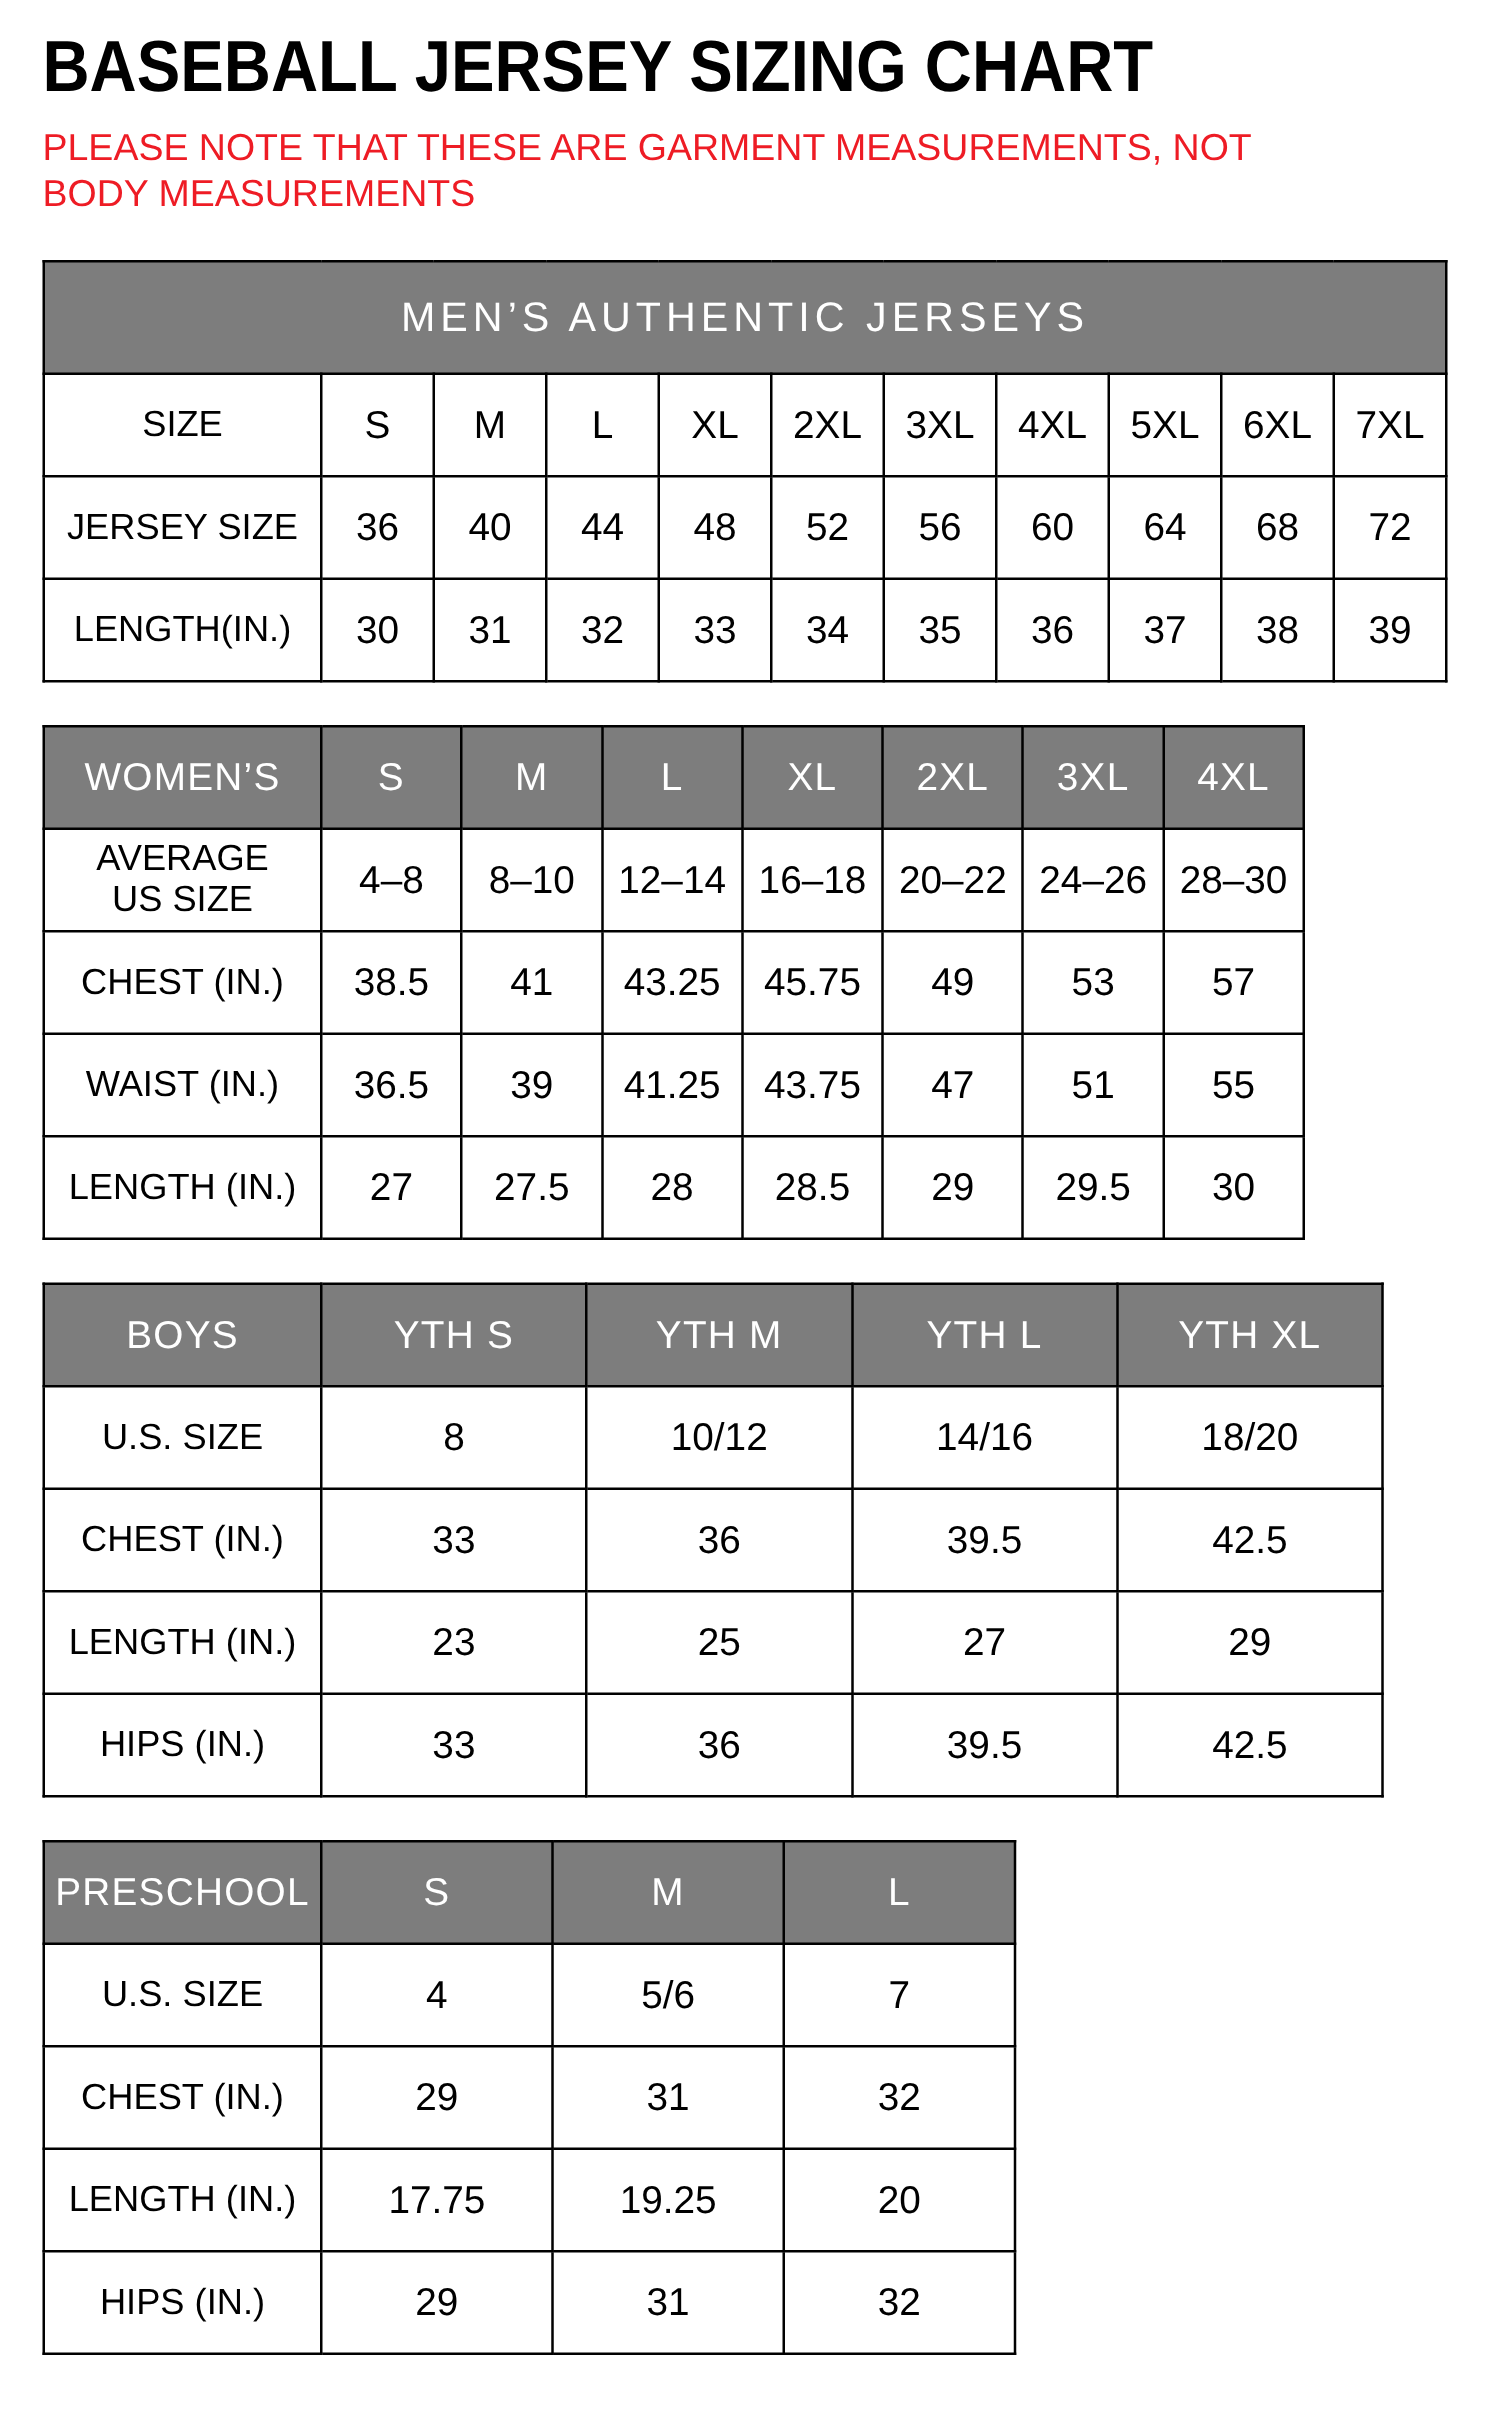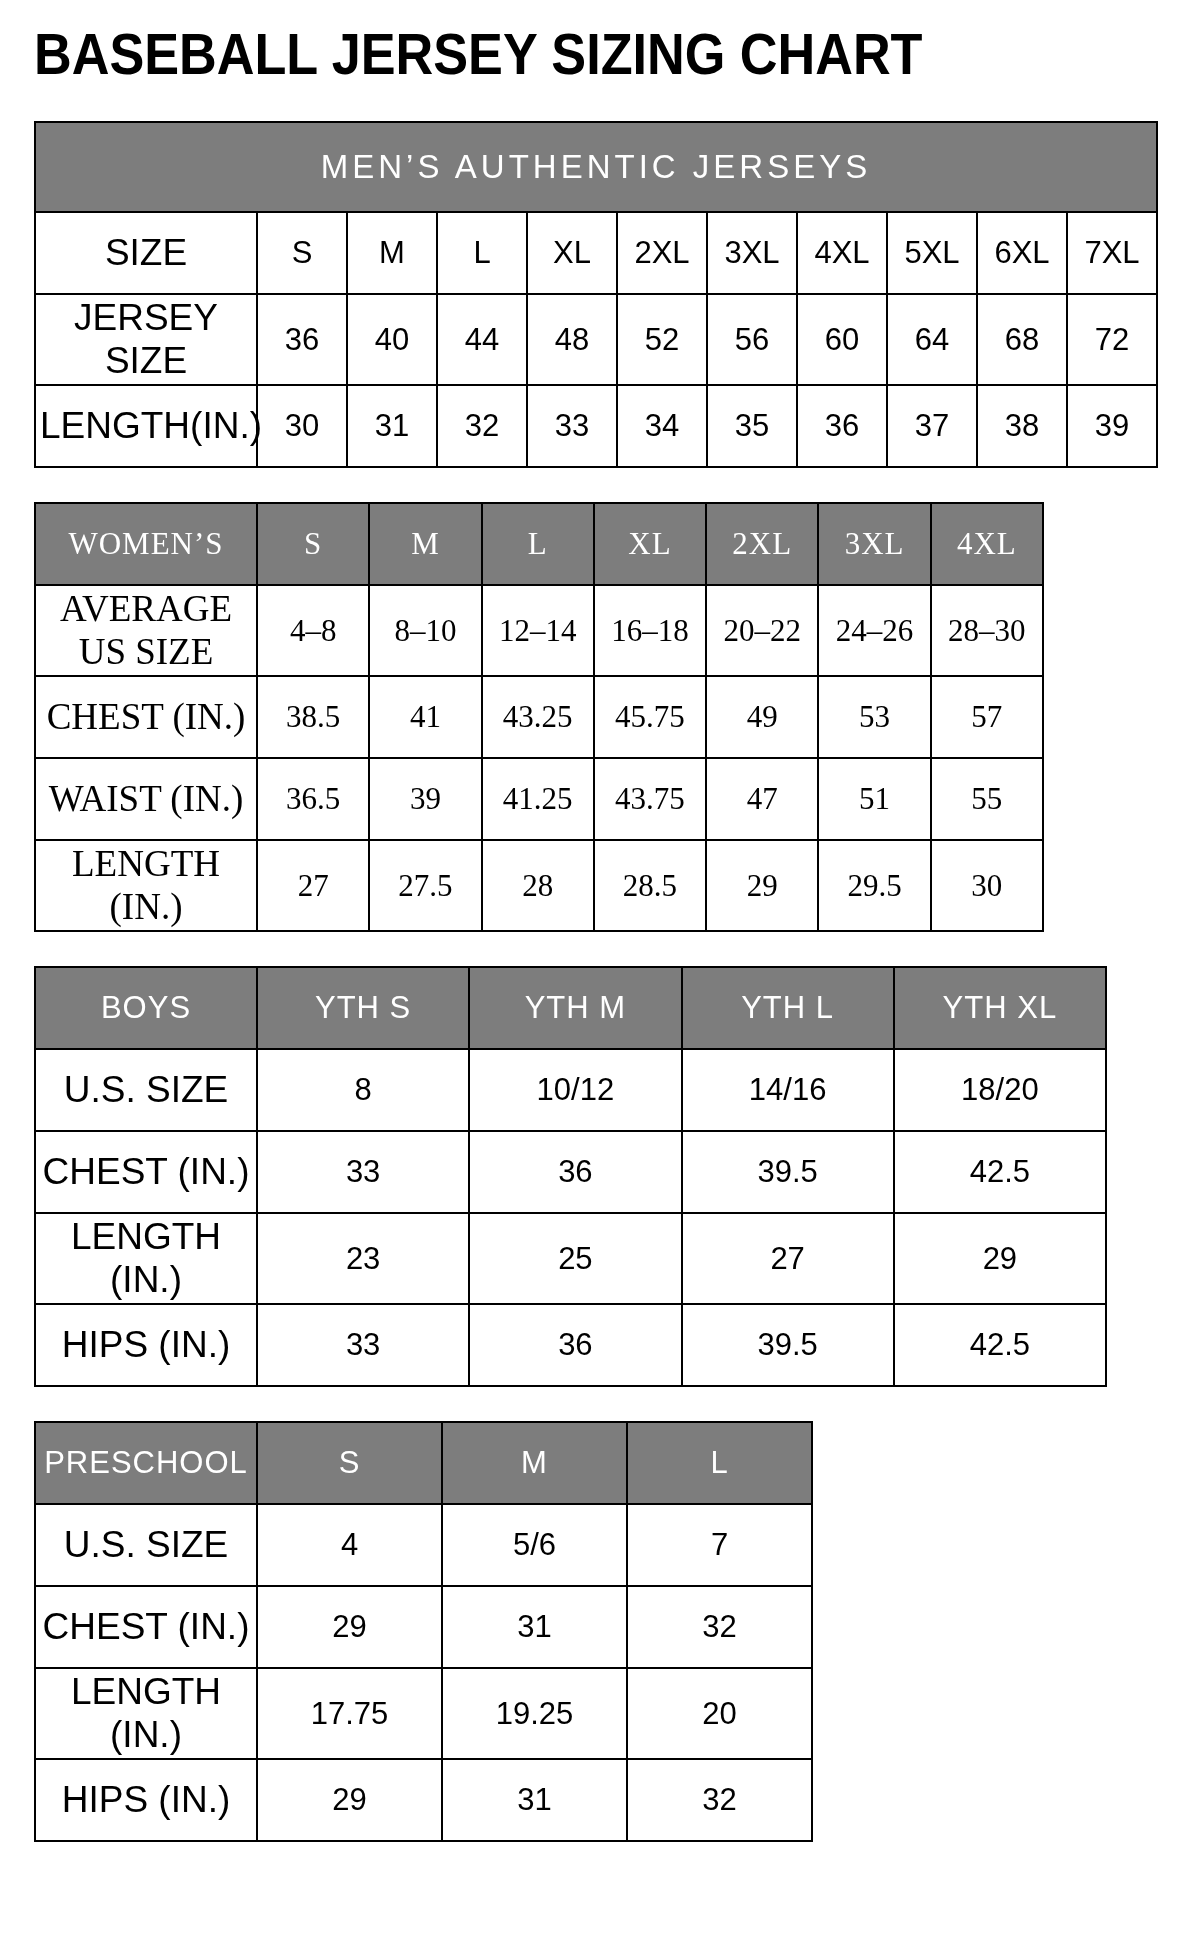--- a/index.html
+++ b/index.html
@@ -29,21 +29,21 @@
     margin: 14px 0 0 0;
     max-width: 1020px;
   }
 
   .t-host { margin-top: 34px; }
   table.size-table {
     border-collapse: collapse;
     table-layout: fixed;
   }
   .t-mens  table.size-table { width: 1124px; }
-  .t-womens table.size-table { width: 1010px; font-family: Liberation Serif, serif; }
+  .t-womens table.size-table { width: 1010px; }
   .t-boys  table.size-table { width: 1073px; }
   .t-preschool table.size-table { width: 779px; }
 
   table.size-table th, table.size-table td {
     border: 2px solid #000000;
     text-align: center;
     vertical-align: middle;
     height: 76px;
     padding: 2px 4px;
     font-size: 31px;
@@ -58,30 +58,31 @@
     letter-spacing: 4px;
     height: 84px;
   }
   table.size-table th.gray {
     background: #7d7d7d;
     color: #ffffff;
     font-size: 31px;
     letter-spacing: 1px;
   }
   table.size-table th.rowhead {
-    font-size: 37px;
+    font-size: 29px;
     white-space: pre-line;
     line-height: 1.15;
   }
 </style>
 </head>
 <body>
 
 <div class="page">
   <h1 class="title">BASEBALL JERSEY SIZING CHART</h1>
+  <p class="note">PLEASE NOTE THAT THESE ARE GARMENT MEASUREMENTS, NOT BODY MEASUREMENTS</p>
 
   <div class="t-host t-mens">
       <table class="size-table">
         <colgroup>
           <col style="width: 222px;">
           <col>
           <col>
           <col>
           <col>
           <col>

